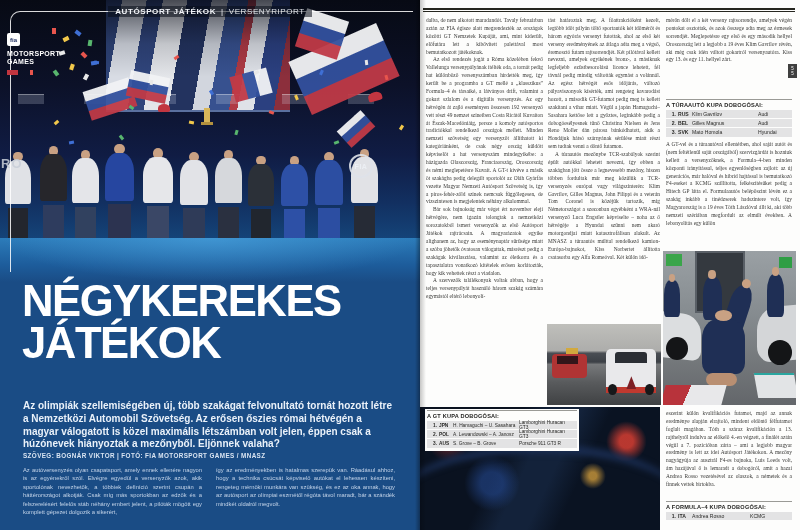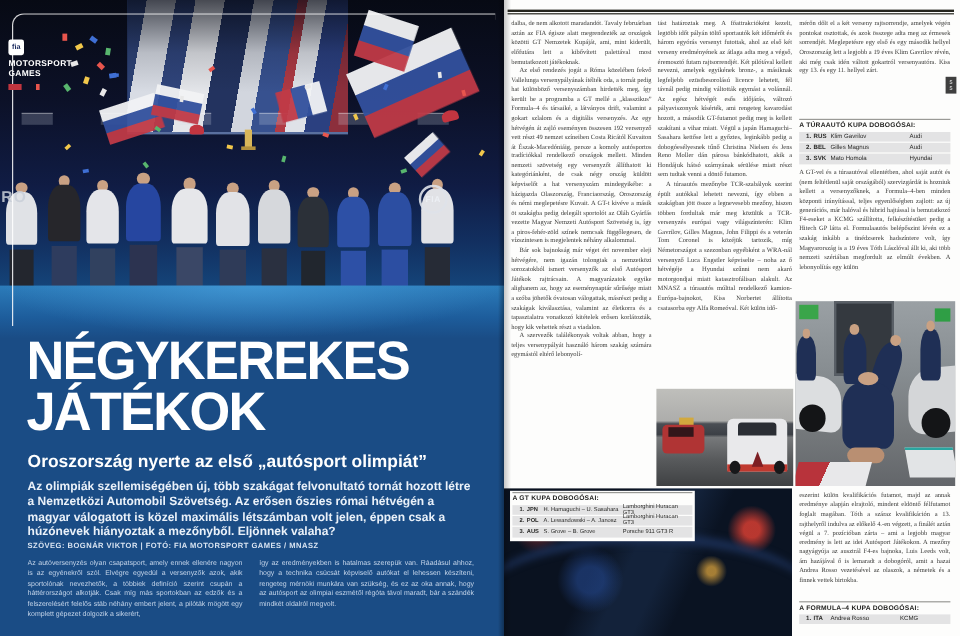--- a/index.html
+++ b/index.html
@@ -245,20 +245,27 @@
         </div>
       <div class="floor-glow"></div>
       <div class="fia-ring">
           <span>FIA</span>
         </div>
       <div class="wall-ro">RO</div>
     </div>
 
     <div class="frame-lines"></div>
 
+    <div class="header-bar">
+      <div class="hdr-inner">
+        <span class="hdr-sec">AUTÓSPORT JÁTÉKOK</span>
+        <span>|</span>
+        <span class="hdr-cat">VERSENYRIPORT</span>
+      </div>
+    </div>
 
     <div class="fia-games-logo">
       <div class="fia-box">
           <span>fia</span>
         </div>
       <div class="lg-motor">MOTORSPORT</div>
       <div class="lg-games">GAMES</div>
       <div class="lg-redbox"></div>
       <div id="deco-logo-confetti" style="position: absolute; inset: 0px;">
           <div style="position: absolute; left: 48px; top: 2px; width: 4px; height: 6px; background: rgb(232, 85, 77); transform: rotate(0deg);"></div>
@@ -271,21 +278,20 @@
           <div style="position: absolute; left: 88px; top: 34px; width: 4px; height: 6px; background: rgb(63, 111, 212); transform: rotate(81deg);"></div>
           <div style="position: absolute; left: 50px; top: 44px; width: 4px; height: 6px; background: rgb(88, 182, 110); transform: rotate(144deg);"></div>
           <div style="position: absolute; left: 80px; top: 48px; width: 4px; height: 6px; background: rgb(232, 232, 232); transform: rotate(207deg);"></div>
         </div>
     </div>
 
     <div class="headline">
       <div>NÉGYKEREKES</div>
       <div>JÁTÉKOK</div>
     </div>
-    <div class="subtitle">Oroszország nyerte az első „autósport olimpiát”</div>
     <div class="lead">Az olimpiák szellemiségében új, több szakágat felvonultató tornát hozott létre a Nemzetközi Automobil Szövetség. Az erősen őszies római hétvégén a magyar válogatott is közel maximális létszámban volt jelen, éppen csak a húzónevek hiányoztak a mezőnyből. Eljönnek valaha?</div>
     <div class="credit">SZÖVEG: BOGNÁR VIKTOR | FOTÓ: FIA MOTORSPORT GAMES / MNASZ</div>
     <div class="body-cols">
         <p>Az autóversenyzés olyan csapatsport, amely ennek ellenére nagyon is az egyénekről szól. Elvégre egyedül a versenyzők azok, akik sportolónak nevezhetők, a többiek definíció szerint csupán a háttérországot alkotják. Csak míg más sportokban az edzők és a felszerelésért felelős stáb néhány embert jelent, a pilóták mögött egy komplett gépezet dolgozik a sikerért,</p>
         <p>így az eredményekben is hatalmas szerepük van. Ráadásul ahhoz, hogy a technika csúcsát képviselő autókat el lehessen készíteni, rengeteg mérnöki munkára van szükség, és ez az oka annak, hogy az autósport az olimpiai eszmétől régóta távol maradt, bár a szándék mindkét oldalról megvolt.</p>
       </div>
   </div>
 
   <div class="page-right">
     <div class="rule-top"></div>

